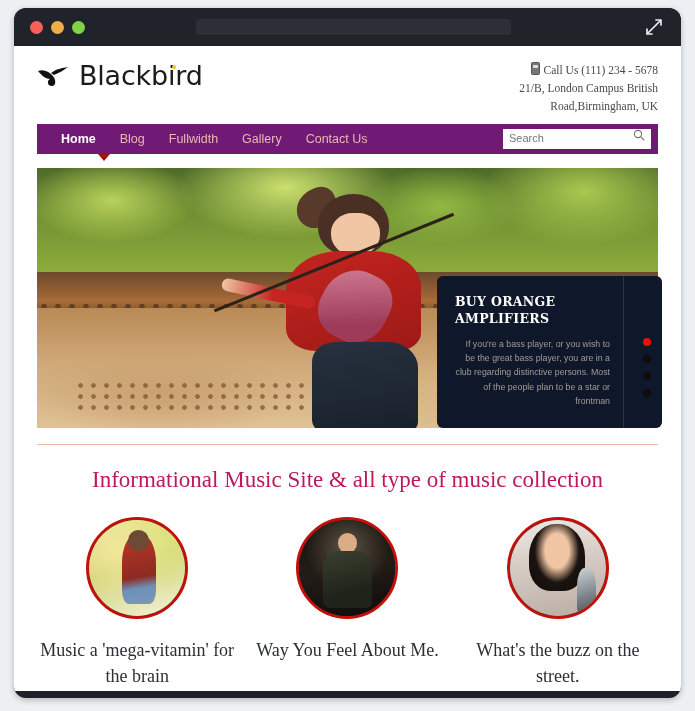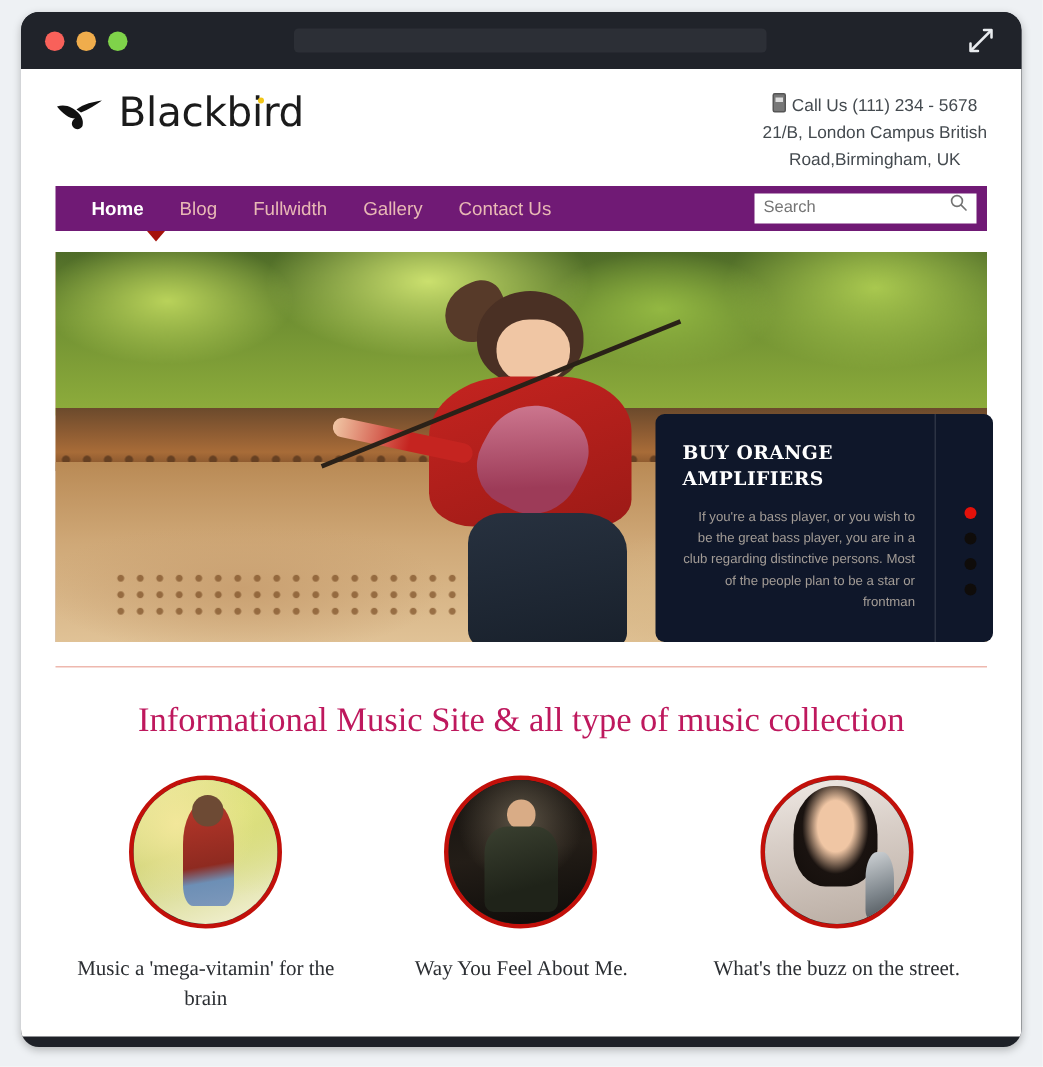--- a/index.html
+++ b/index.html
@@ -111,22 +111,22 @@
     border-radius: 50%;
     background: #f2c617;
     right: 27px;
     top: 5px;
   }
 
   .contact-block {
     position: absolute;
     right: 23px;
     top: 16px;
-    text-align: center;
-    font-family: Liberation Sans, sans-serif;
+    text-align: right;
+    font-family: Liberation Serif, serif;
     font-size: 11.5px;
     color: #444a4f;
     line-height: 1.55;
   }
   .contact-line { white-space: nowrap; }
   .phone-icon {
     display: inline-block;
     width: 7px;
     height: 11px;
     border: 1px solid #555;
@@ -429,21 +429,21 @@
   }
   .thumb-3::after {
     content:"";
     position:absolute; right:10%; bottom:4%; width:20%; height:46%;
     background: linear-gradient(160deg,#cfd3d6 0%, #7e868c 60%, #4c5257 100%);
     border-radius: 40% 40% 12% 12%;
   }
   .card-caption {
     margin: 18px 8px 0 8px;
     font-family: "Liberation Serif", serif;
-    font-size: 14px;
+    font-size: 18px;
     line-height: 1.45;
     color: #2c2f33;
   }
 </style>
 </head>
 <body>
 
 <div class="browser-window">
 
   <div class="titlebar">

